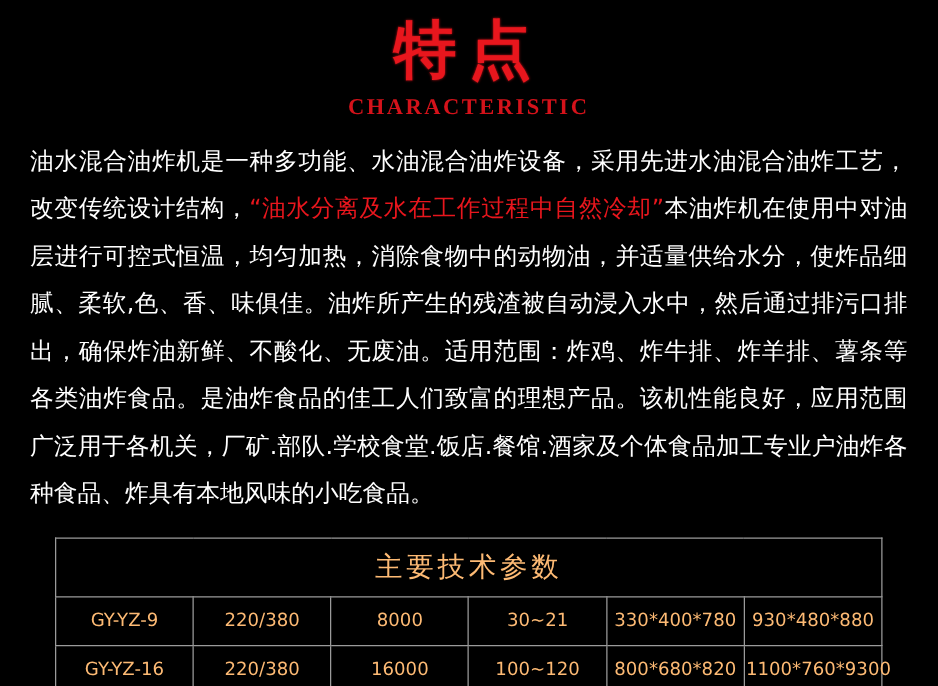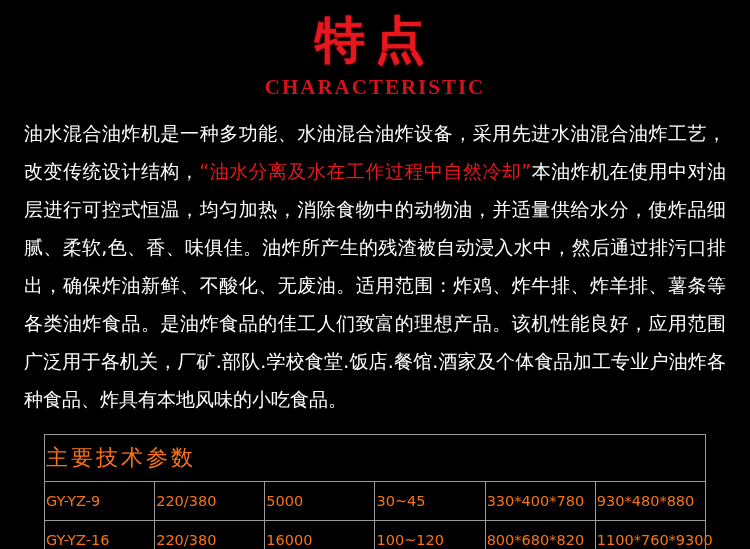--- a/index.html
+++ b/index.html
@@ -31,21 +31,21 @@
     letter-spacing: 10px;
     padding-top: 14px;
     line-height: 1.05;
     text-shadow: 0 0 2px #e8161d;
   }
   .title-sub {
     text-align: center;
     color: #d4121a;
     font-family: "Liberation Serif", serif;
     font-weight: bold;
-    font-size: 21px;
+    font-size: 18px;
     letter-spacing: 2px;
     margin-top: 8px;
   }
   .desc {
     margin: 14px 24px 0 24px;
     font-size: 19px;
     line-height: 2.0;
     color: #ffffff;
     text-align: justify;
     font-family: "DejaVu Sans", "Liberation Sans", sans-serif;
@@ -56,21 +56,22 @@
   .table-wrap {
     margin: 16px 44px 0 44px;
   }
   table.spec {
     width: 100%;
     border-collapse: collapse;
     table-layout: fixed;
   }
   table.spec td, table.spec th {
     border: 1px solid #9b9b9b;
-    color: #f97316;
+    text-align: center;
+    color: #fdba74;
     font-weight: normal;
     font-family: "DejaVu Sans", "Liberation Sans", sans-serif;
   }
   .spec-title td {
     font-size: 22px;
     letter-spacing: 3px;
     height: 44px;
     font-weight: bold;
   }
   .spec-head td {
@@ -103,22 +104,22 @@
 
   <div class="table-wrap">
     <table class="spec">
       <tbody>
         <tr class="spec-title">
           <td colspan="6">主要技术参数</td>
         </tr>
           <tr class="spec-body row-hl">
             <td class="col0">GY-YZ-9</td>
             <td class="col1">220/380</td>
-            <td class="col2">5000</td>
-            <td class="col3">30~45</td>
+            <td class="col2">8000</td>
+            <td class="col3">30~21</td>
             <td class="col4">330*400*780</td>
             <td class="col5">930*480*880</td>
           </tr>
           <tr class="spec-body">
             <td class="col0">GY-YZ-16</td>
             <td class="col1">220/380</td>
             <td class="col2">16000</td>
             <td class="col3">100~120</td>
             <td class="col4">800*680*820</td>
             <td class="col5">1100*760*9300</td>

